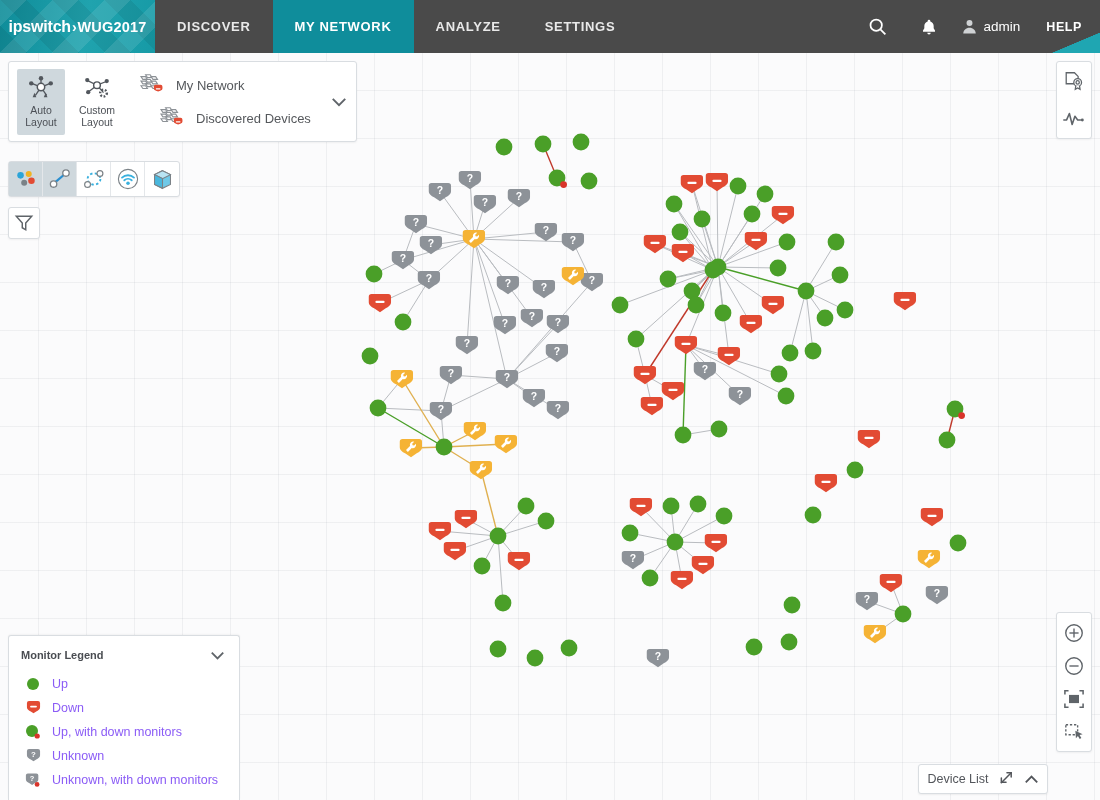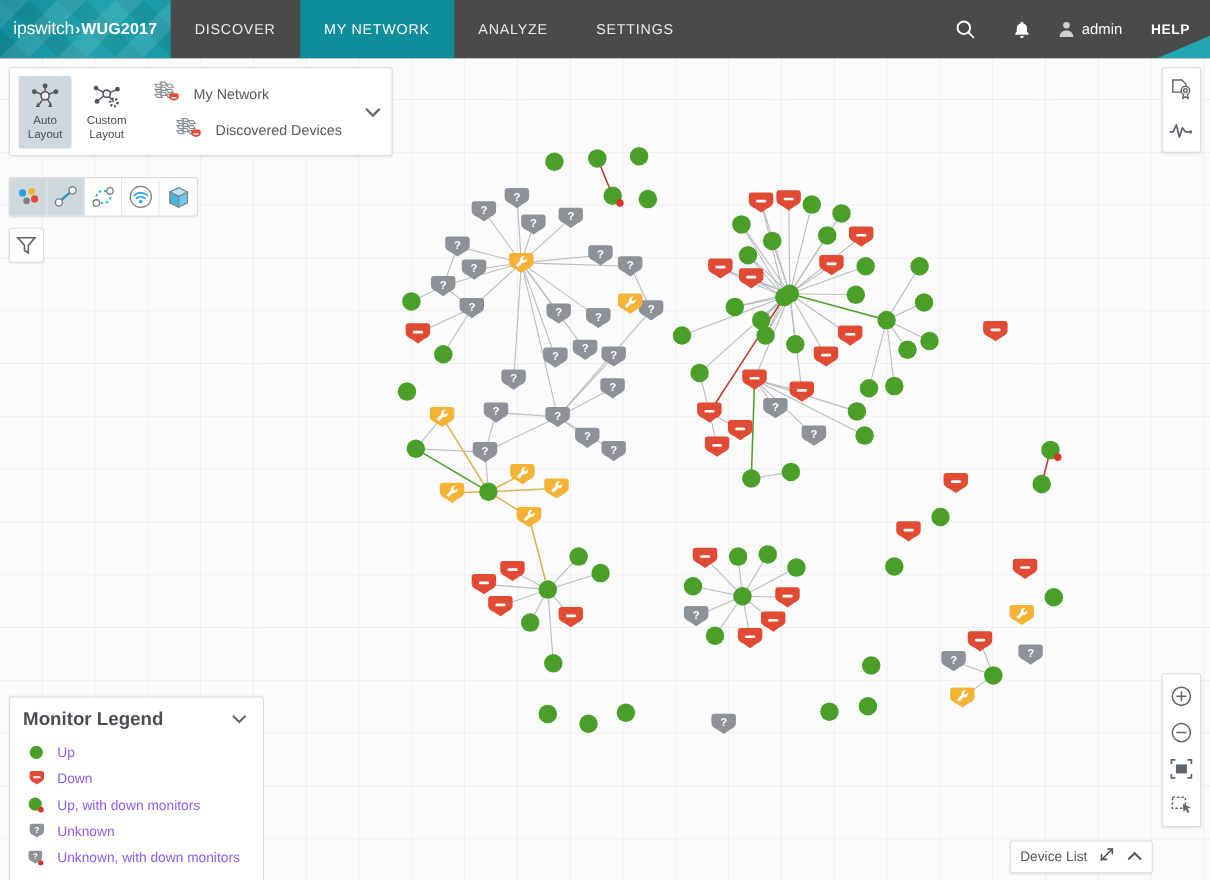--- a/index.html
+++ b/index.html
@@ -20,27 +20,27 @@
     width:155px; height:53px; position:relative; overflow:hidden;
     background:#179aa8;
     background-image:
       linear-gradient(135deg, rgba(255,255,255,.10) 25%, transparent 25%, transparent 50%, rgba(255,255,255,.10) 50%, rgba(255,255,255,.10) 75%, transparent 75%),
       linear-gradient(45deg, rgba(0,0,0,.07) 25%, transparent 25%, transparent 50%, rgba(0,0,0,.07) 50%, rgba(0,0,0,.07) 75%, transparent 75%),
       linear-gradient(100deg,#0f8c99 0%,#20a3ae 55%,#169aa6 100%);
     background-size: 52px 52px, 52px 52px, 100% 100%;
     display:flex; align-items:center; justify-content:center;
   }
   #logo .lg{ color:#fff; font-size:16px; letter-spacing:-.2px; white-space:nowrap;}
-  #logo .lg b{font-weight:normal;}
+  #logo .lg b{font-weight:bold;}
   #logo .lg .arw{font-weight:bold; font-size:14px; margin:0 1px;}
   #logo .lg .wug{font-weight:bold; font-size:14.5px; letter-spacing:.2px;}
 
   .navitem{
     display:flex; align-items:center; padding:16px 22px; color:#e9e9e9;
-    font-size:13px; font-weight:normal; letter-spacing:.7px; cursor:pointer;
+    font-size:13px; font-weight:bold; letter-spacing:.7px; cursor:pointer;
     height:53px;
   }
   .navitem.active{ background:#0f8d9b; color:#fff; }
   #navspacer{ flex:1; }
   .navicon{ display:flex; align-items:center; justify-content:center; width:52px; height:53px; cursor:pointer;}
   #useritem{ display:flex; align-items:center; gap:5px; padding:0 12px 0 6px; color:#fff; font-size:13.5px; cursor:pointer;}
   #helpitem{ display:flex; align-items:center; padding:0 18px 0 14px; color:#fff; font-size:12.5px; font-weight:bold; letter-spacing:.6px; cursor:pointer;}
   #cornerTeal{
     position:absolute; right:0; bottom:0; width:52px; height:22px; pointer-events:none;
     background:linear-gradient(to top left, #1fa6b2 0%, #1fa6b2 46%, transparent 47%);
@@ -112,21 +112,21 @@
   .zbtn{ width:34px; height:33px; display:flex; align-items:center; justify-content:center; cursor:pointer;}
 
   
   #legend{
     position:absolute; left:8px; bottom:0; width:232px; z-index:30;
     background:#fff; border:1px solid #d9dde1; border-bottom:none; border-radius:3px 3px 0 0;
     padding:10px 0 8px 0;
     box-shadow:0 -1px 2px rgba(0,0,0,.04);
   }
   #legendhead{ display:flex; align-items:center; justify-content:space-between; padding:0 14px 8px 12px; cursor:pointer;}
-  #legendhead .t{ font-size:17px; font-weight:bold; color:#4a4d52;}
+  #legendhead .t{ font-size:11px; font-weight:bold; color:#4a4d52;}
   .lgrow{ display:flex; align-items:center; gap:11px; height:24px; padding-left:16px;}
   .lgrow .ltxt{ font-size:12.5px; color:#8b5cf6;}
   .lgicon{ width:16px; height:16px; display:flex; align-items:center; justify-content:center;}
 
   
   #devlist{
     position:absolute; right:52px; bottom:6px; width:130px; height:30px; z-index:30;
     background:#fff; border:1px solid #d9dde1; border-radius:3px;
     display:flex; align-items:center; justify-content:center; gap:10px; cursor:pointer;
     box-shadow:0 1px 2px rgba(0,0,0,.06);

